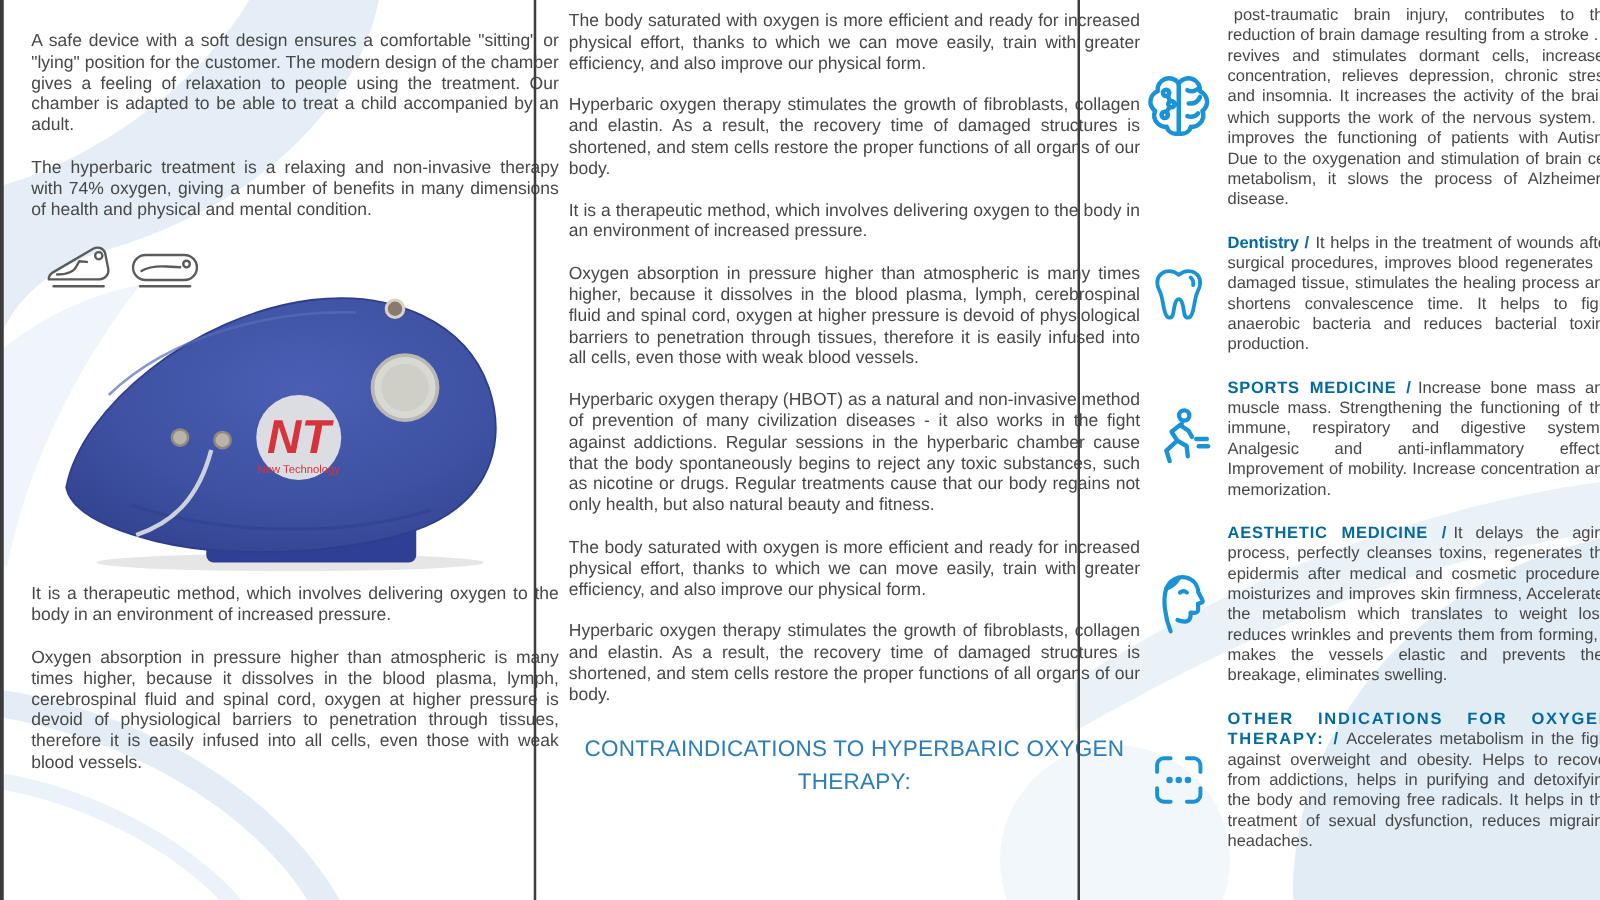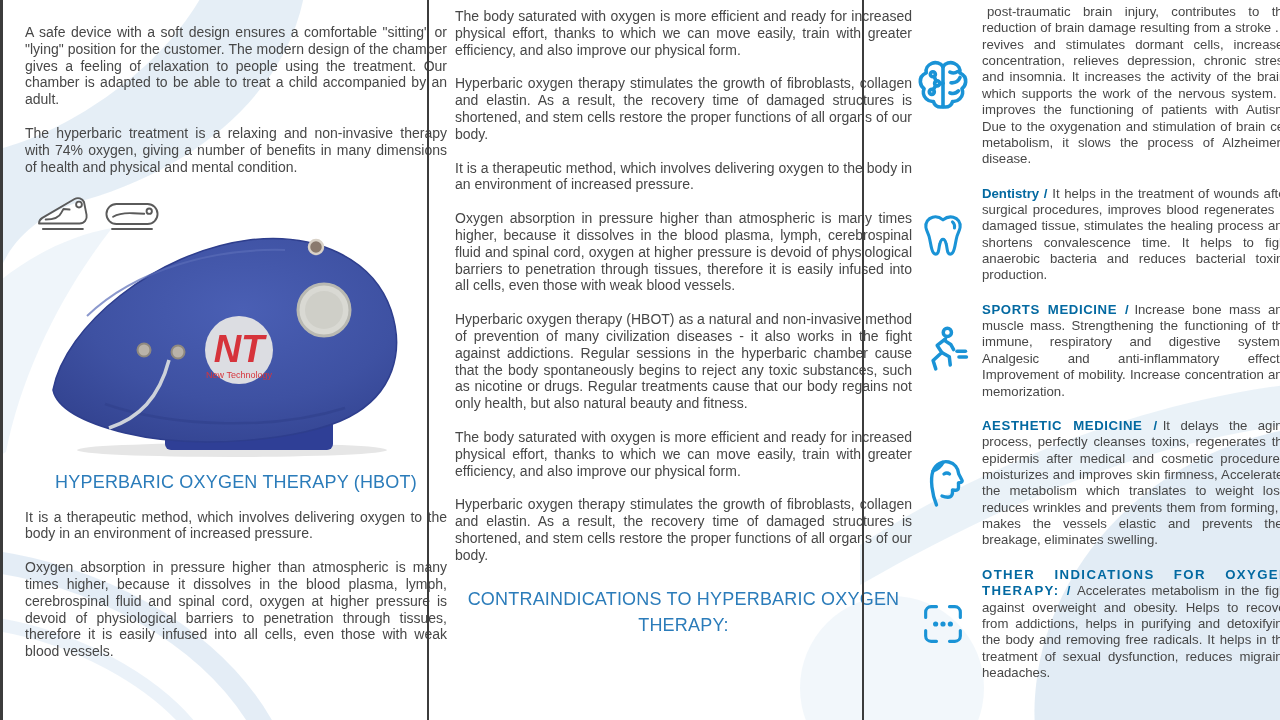--- a/index.html
+++ b/index.html
@@ -105,21 +105,20 @@
       <circle cx="161" cy="146" r="6.5" fill="#b9b3a9" stroke="#8f897f" stroke-width="2"></circle>
       <path d="M152 154 C142 192 122 212 92 222" stroke="#cdd2da" stroke-width="3.5" fill="none"></path>
       <g>
         <circle cx="222" cy="144" r="34" fill="#dcdde2"></circle>
         <text x="222" y="156" text-anchor="middle" font-family="Liberation Sans, sans-serif" font-size="38" font-weight="bold" font-style="italic" fill="#d6333b">NT</text>
         <text x="222" y="172" text-anchor="middle" font-family="Liberation Sans, sans-serif" font-size="9" fill="#d6343c">New Technology</text>
       </g>
     </svg>
   </div>
 
-  <h1 class="main-head">HYPERBARIC OXYGEN THERAPY (HBOT)</h1>
   <p class="body">It is a therapeutic method, which involves delivering oxygen to the body in an environment of increased pressure.</p>
   <p class="body">Oxygen absorption in pressure higher than atmospheric is many times higher, because it dissolves in the blood plasma, lymph, cerebrospinal fluid and spinal cord, oxygen at higher pressure is devoid of physiological barriers to penetration through tissues, therefore it is easily infused into all cells, even those with weak blood vessels.</p>
 </div>
 
 <div class="col col-mid">
   <p class="body">The body saturated with oxygen is more efficient and ready for increased physical effort, thanks to which we can move easily, train with greater efficiency, and also improve our physical form.</p>
   <p class="body">Hyperbaric oxygen therapy stimulates the growth of fibroblasts, collagen and elastin. As a result, the recovery time of damaged structures is shortened, and stem cells restore the proper functions of all organs of our body.</p>
   <p class="body">It is a therapeutic method, which involves delivering oxygen to the body in an environment of increased pressure.</p>
   <p class="body">Oxygen absorption in pressure higher than atmospheric is many times higher, because it dissolves in the blood plasma, lymph, cerebrospinal fluid and spinal cord, oxygen at higher pressure is devoid of physiological barriers to penetration through tissues, therefore it is easily infused into all cells, even those with weak blood vessels.</p>
   <p class="body">Hyperbaric oxygen therapy (HBOT) as a natural and non-invasive method of prevention of many civilization diseases - it also works in the fight against addictions. Regular sessions in the hyperbaric chamber cause that the body spontaneously begins to reject any toxic substances, such as nicotine or drugs. Regular treatments cause that our body regains not only health, but also natural beauty and fitness.</p>

